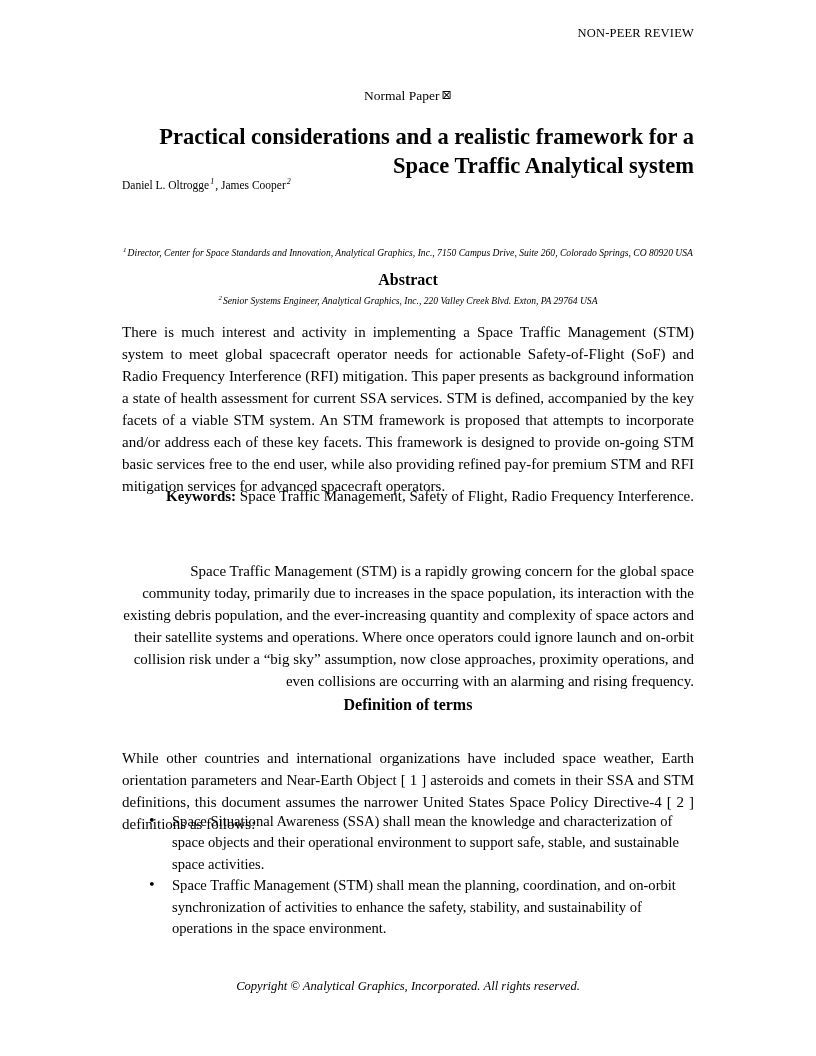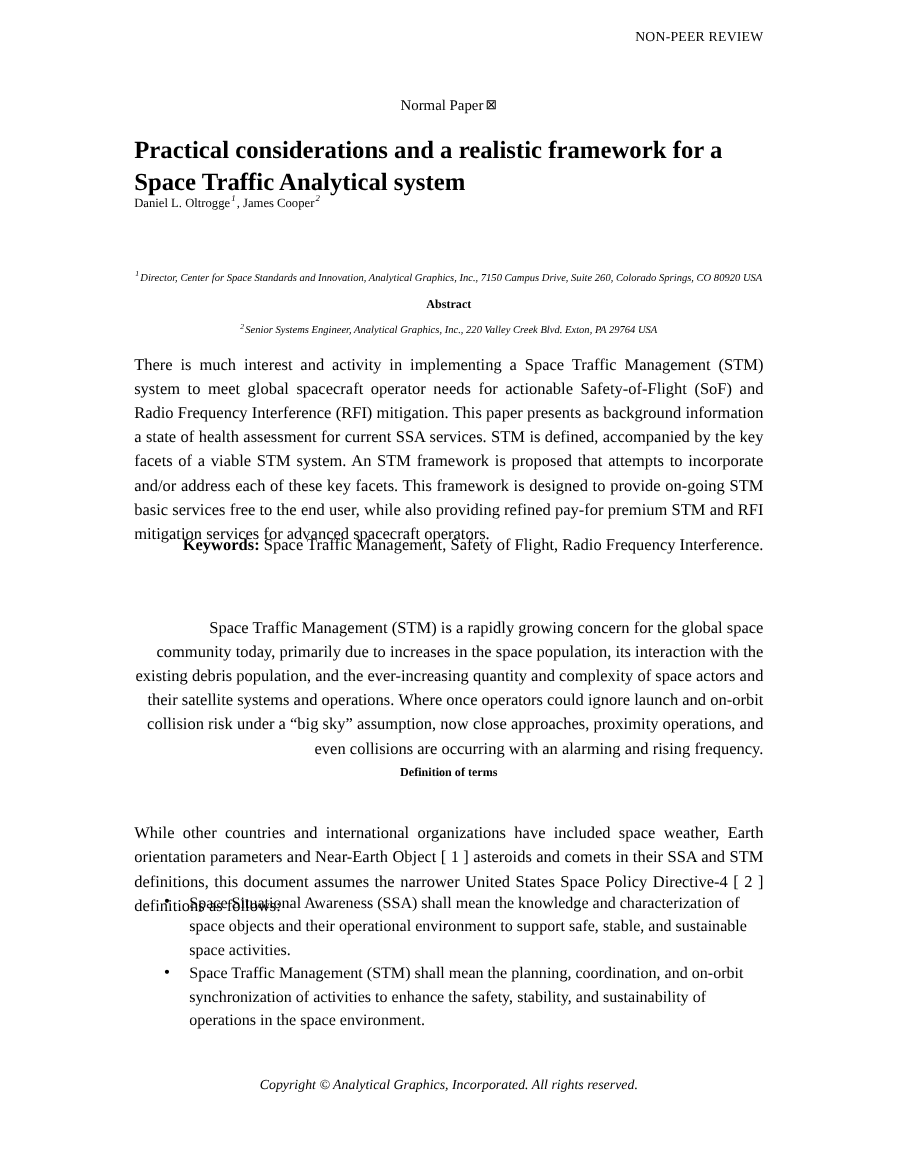--- a/index.html
+++ b/index.html
@@ -42,21 +42,21 @@
   .paper-type .checkbox-glyph {
     font-family: "DejaVu Sans", sans-serif;
     font-size: 12.5px;
     vertical-align: 1px;
     padding-left: 2px;
   }
 
   
   .title {
     top: 108px;
-    text-align: left;
+    text-align: right;
     font-size: 22.5px;
     font-weight: bold;
     line-height: 1.27;
   }
 
   
   .authors {
     top: 179px;
     text-align: left;
     font-size: 11.5px;
@@ -81,21 +81,21 @@
     font-size: 7px;
     vertical-align: super;
     line-height: 0;
     padding-right: 1px;
   }
   .affil-line { display: block; margin-top: 36px; }
 
   
   .section-heading {
     text-align: center;
-    font-size: 11px;
+    font-size: 16px;
     font-weight: bold;
   }
   .h-abstract { top: 271px; }
   .h-introduction { top: 511px; }
   .h-definitions { top: 696px; }
 
   
   .body-text {
     font-size: 15px;
     line-height: 1.465;

